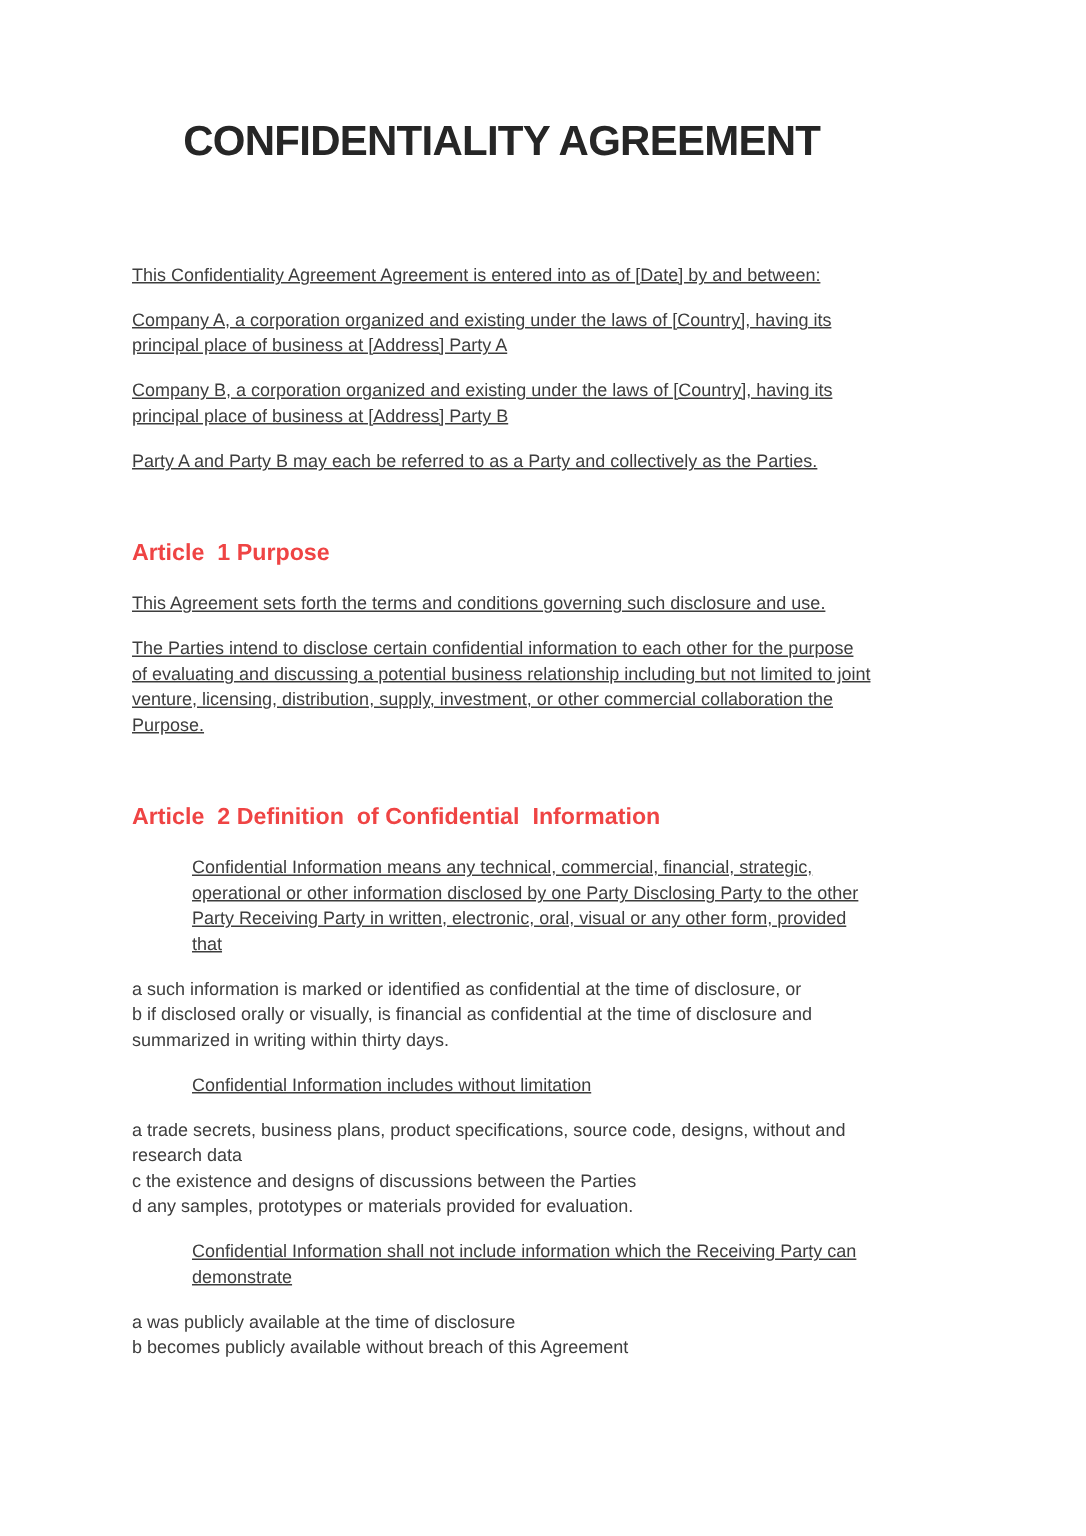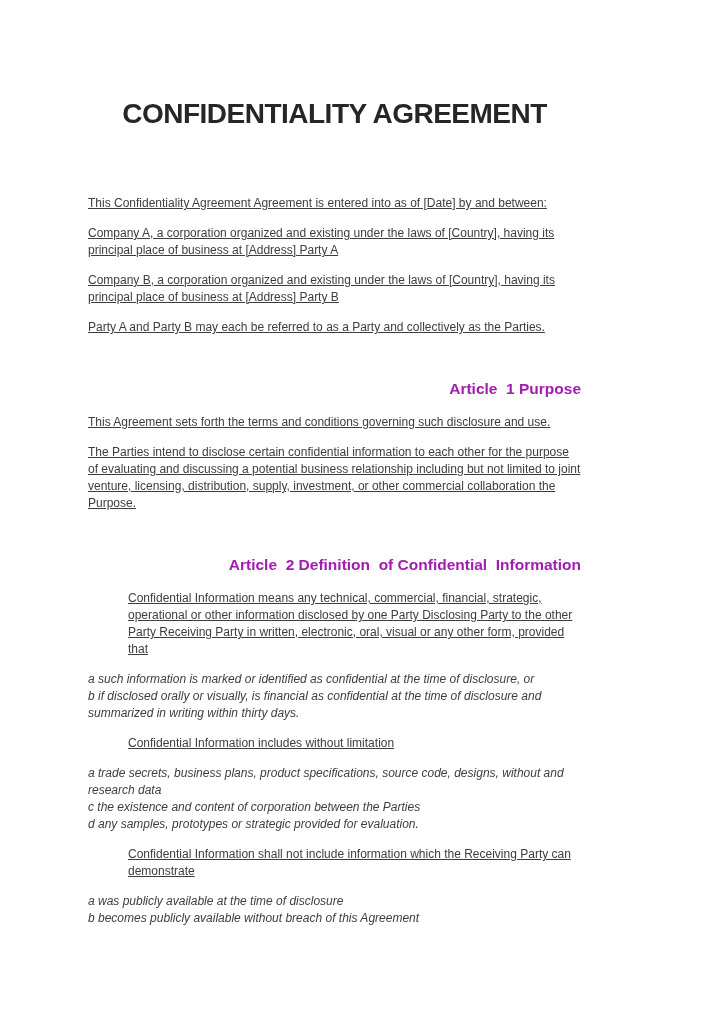--- a/index.html
+++ b/index.html
@@ -6,56 +6,54 @@
     margin: 0;
     padding: 0;
     background: #ffffff;
   }
   .page {
     position: relative;
     width: 665px;
     min-height: 1024px;
     box-sizing: border-box;
     background: #ffffff;
-    padding: 98px 84px 40px 88px;
+    padding: 78px 84px 40px 88px;
     font-family: "Liberation Sans", "DejaVu Sans", sans-serif;
     font-size: 12px;
     line-height: 17px;
     color: #3d3d3d;
     -webkit-font-smoothing: antialiased;
   }
   .doc-title {
     font-size: 28px;
     line-height: 32px;
     font-weight: bold;
     letter-spacing: -0.5px;
     text-align: center;
     color: #262626;
     margin: 0 0 65px 0;
     white-space: pre-wrap;
   }
   .heading {
     font-size: 15.5px;
     line-height: 21px;
     font-weight: bold;
-    color: #a21caf;
+    color: #ef4444;
     margin: 42px 0 15px 0;
     white-space: pre-wrap;
-    text-align: right;
   }
   .para {
     margin: 0 0 13px 0;
     text-decoration: underline;
   }
   .indent {
     margin-left: 40px;
   }
   .line-group {
     margin: 0 0 13px 0;
-    font-style: italic;
   }
   .line-group .line {
     margin: 0;
   }
 </style>
 </head>
 <body>
 
 <div class="page">
 
@@ -82,22 +80,22 @@
 
   <div class="line-group">
     <div class="line">a such information is marked or identified as confidential at the time of disclosure, or</div>
     <div class="line">b if disclosed orally or visually, is financial as confidential at the time of disclosure and summarized in writing within thirty days.</div>
   </div>
 
   <p class="para indent">Confidential Information includes without limitation</p>
 
   <div class="line-group">
     <div class="line">a trade secrets, business plans, product specifications, source code, designs, without and research data</div>
-    <div class="line">c the existence and content of corporation between the Parties</div>
-    <div class="line">d any samples, prototypes or strategic provided for evaluation.</div>
+    <div class="line">c the existence and designs of discussions between the Parties</div>
+    <div class="line">d any samples, prototypes or materials provided for evaluation.</div>
   </div>
 
   <p class="para indent">Confidential Information shall not include information which the Receiving Party can demonstrate</p>
 
   <div class="line-group">
     <div class="line">a was publicly available at the time of disclosure</div>
     <div class="line">b becomes publicly available without breach of this Agreement</div>
   </div>
 
 </div>

